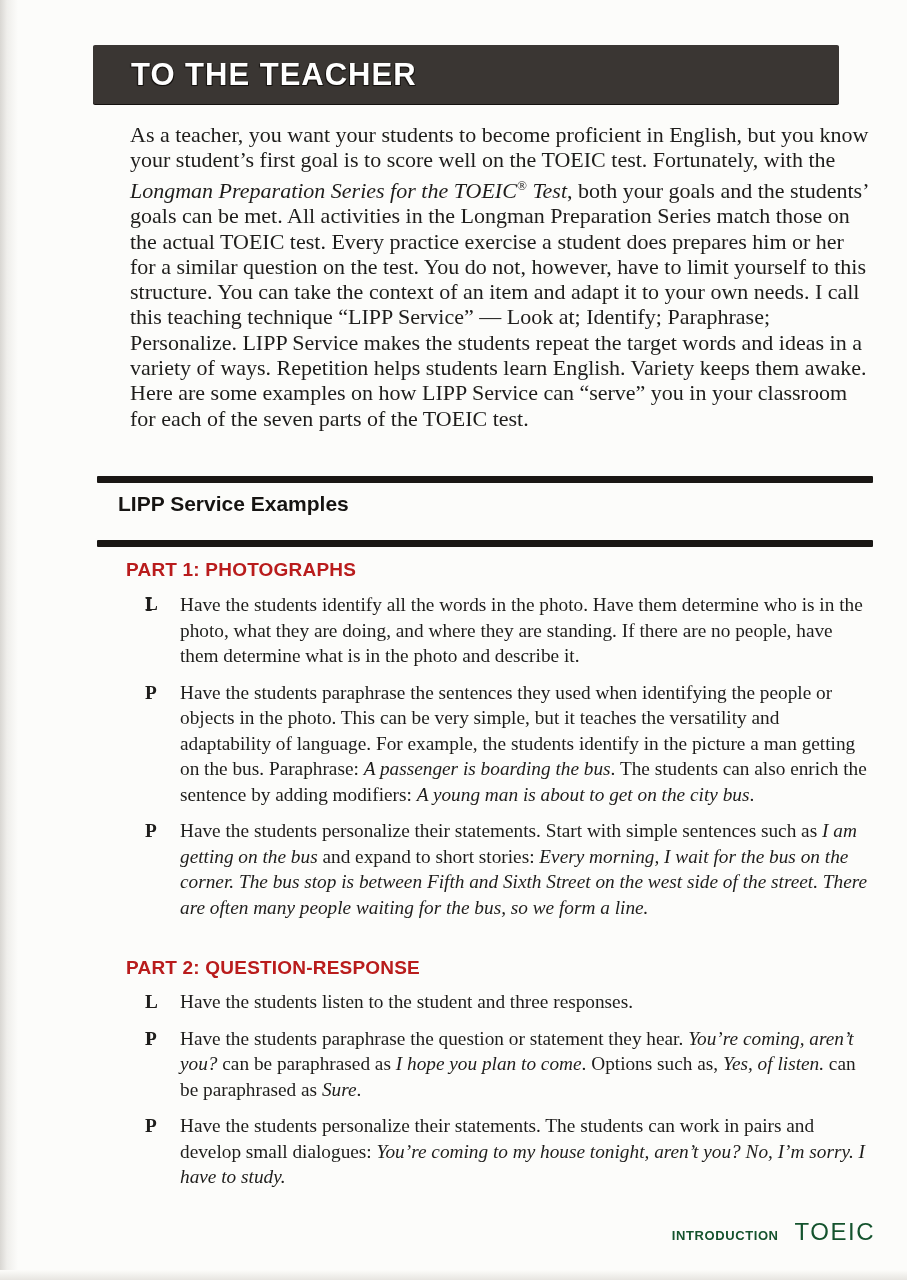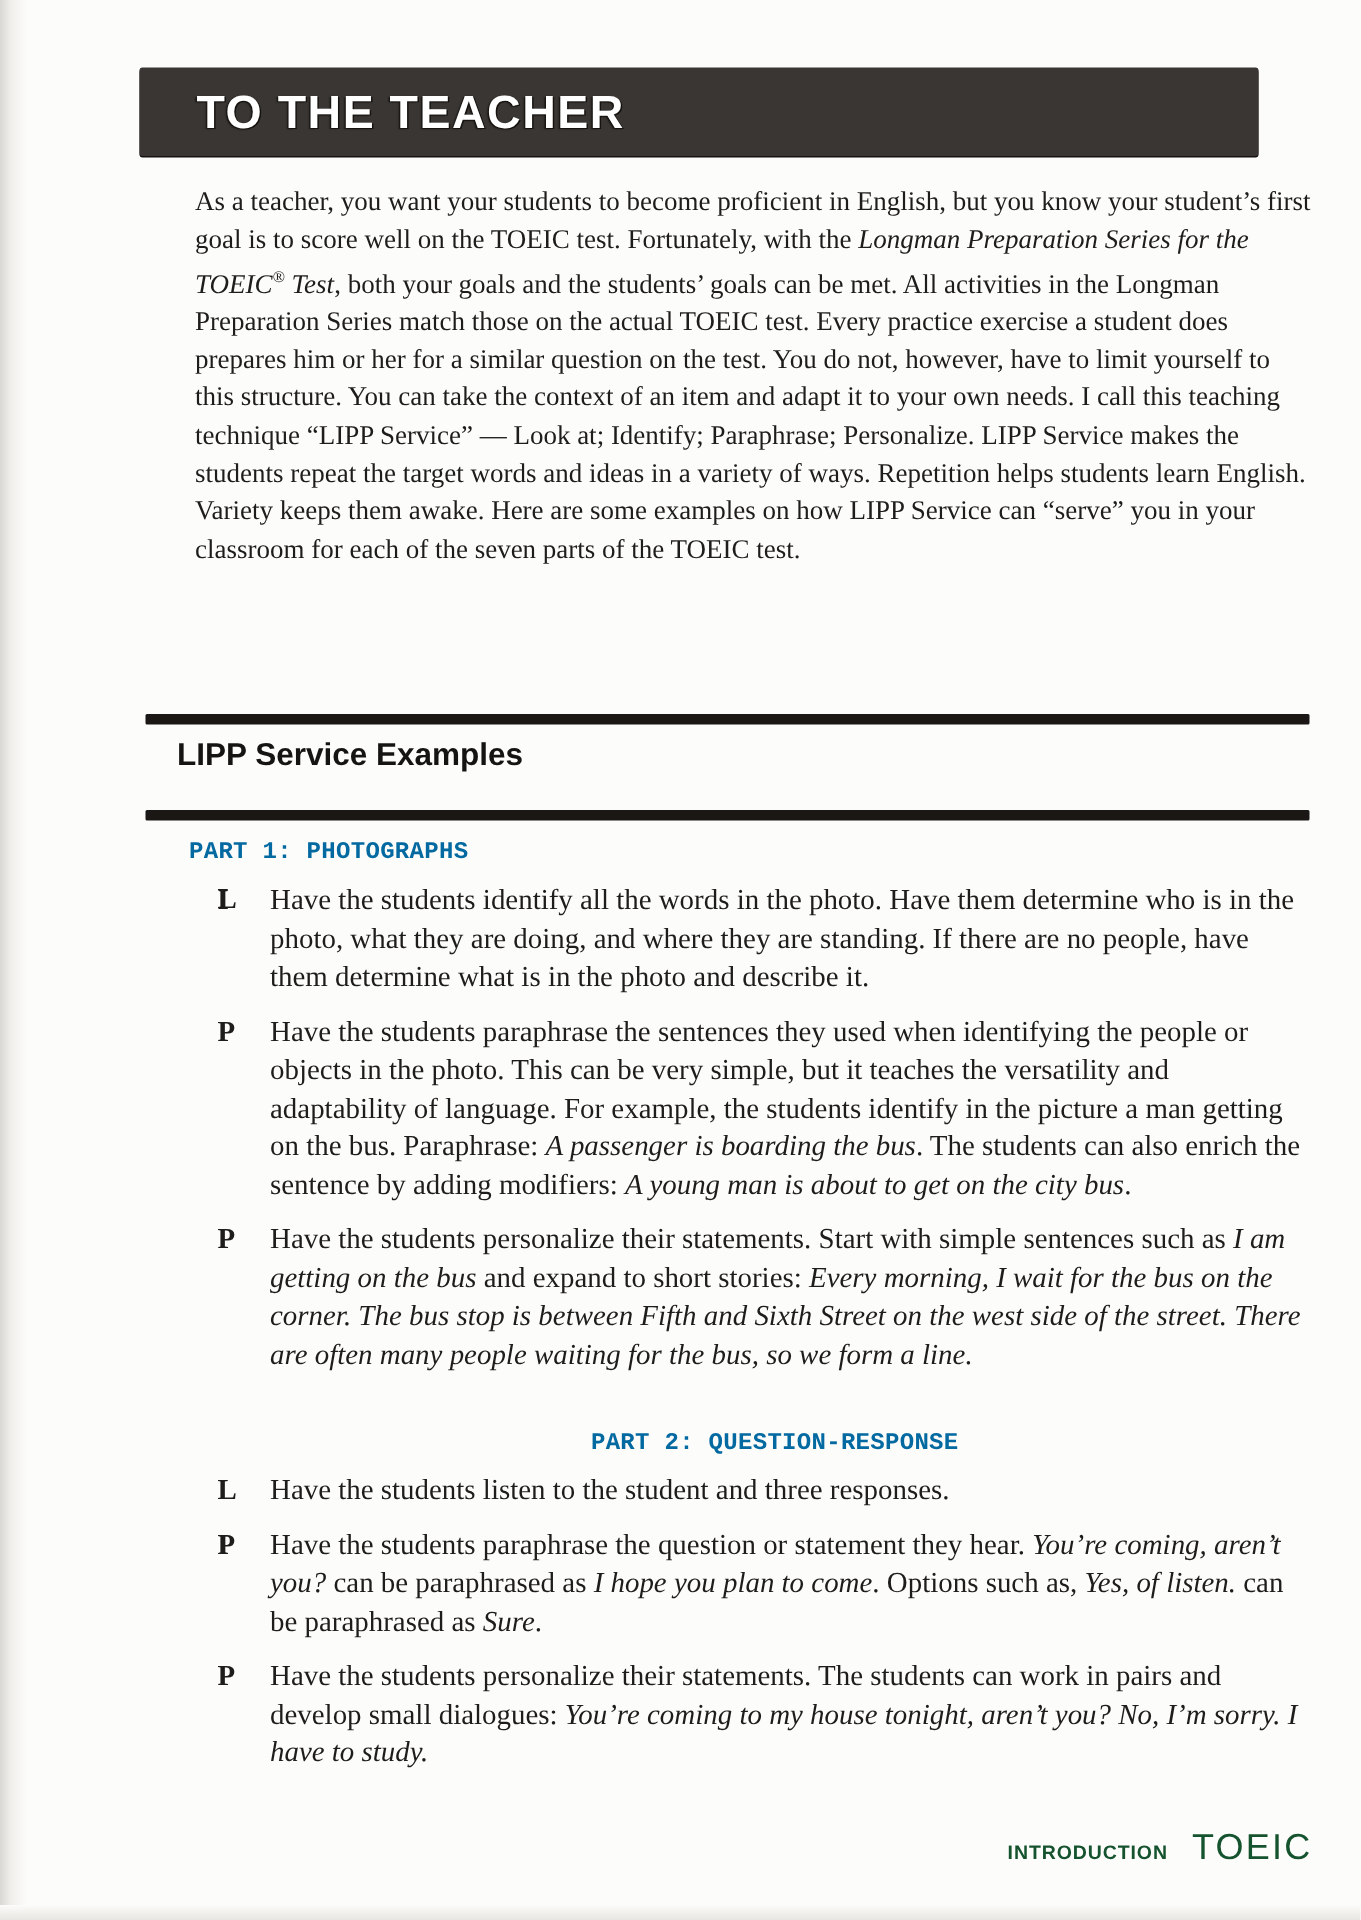--- a/index.html
+++ b/index.html
@@ -47,21 +47,21 @@
     letter-spacing: 1px;
     color: var(--title-text, #ffffff);
     padding-left: 18px;
     text-shadow: 1px 1px 0 #15120f, -1px 1px 1px #15120f;
   }
 
   .intro {
     position: absolute;
     left: 130px; top: 122px;
     width: 744px;
-    font-size: 18px;
+    font-size: 22px;
     line-height: 25.3px;
     margin: 0;
   }
 
   .it { font-style: italic; }
   sup { font-size: 0.6em; }
 
   .examples {
     position: absolute;
     left: 0; top: 476px;
@@ -75,28 +75,28 @@
     border-radius: 1px;
   }
   .section-heading {
     font-family: "Liberation Sans", sans-serif;
     font-weight: 700;
     font-size: 21px;
     margin: 9px 0 24px 118px;
     color: #161412;
   }
   .part-heading {
-    font-family: Liberation Mono, monospace;
+    font-family: Liberation Sans, sans-serif;
     font-weight: 700;
-    font-size: 16px;
+    font-size: 19px;
     letter-spacing: 0.2px;
     margin: 12px 0 10px 126px;
-    color: #0369a1;
+    color: #b91c1c;
   }
-  .part-heading.second { margin-top: 37px; text-align: center; }
+  .part-heading.second { margin-top: 37px; }
 
   .lipp-item {
     position: relative;
     margin: 0 0 11px 145px;
     width: 727px;
     padding-left: 35px;
     box-sizing: border-box;
     font-size: 19.3px;
     line-height: 25.5px;
   }

